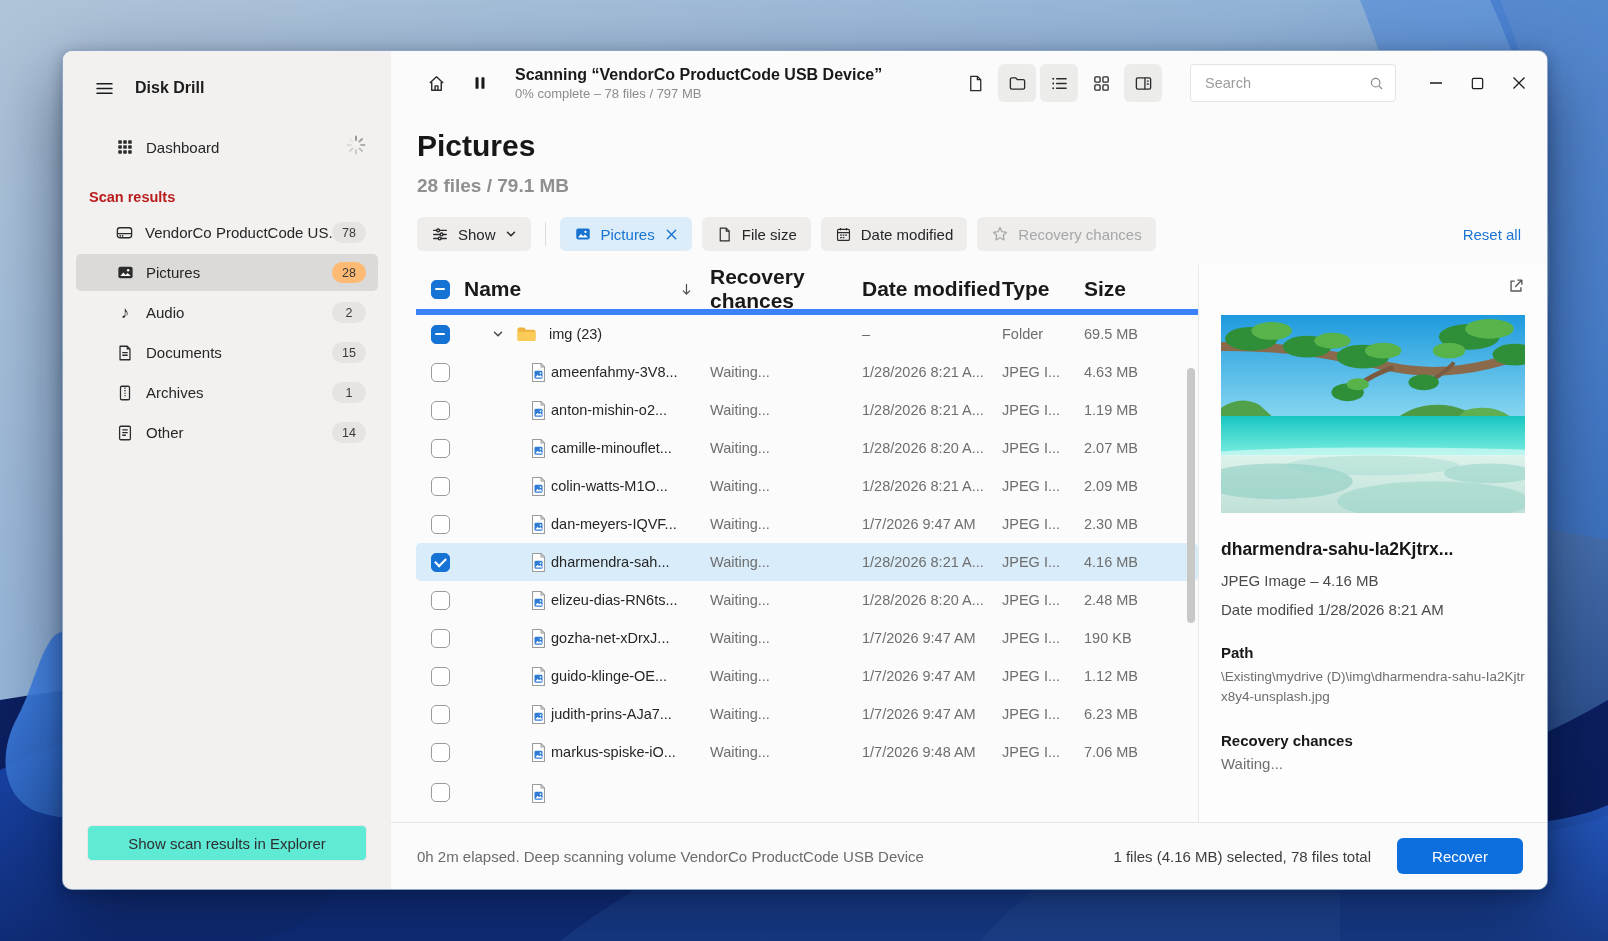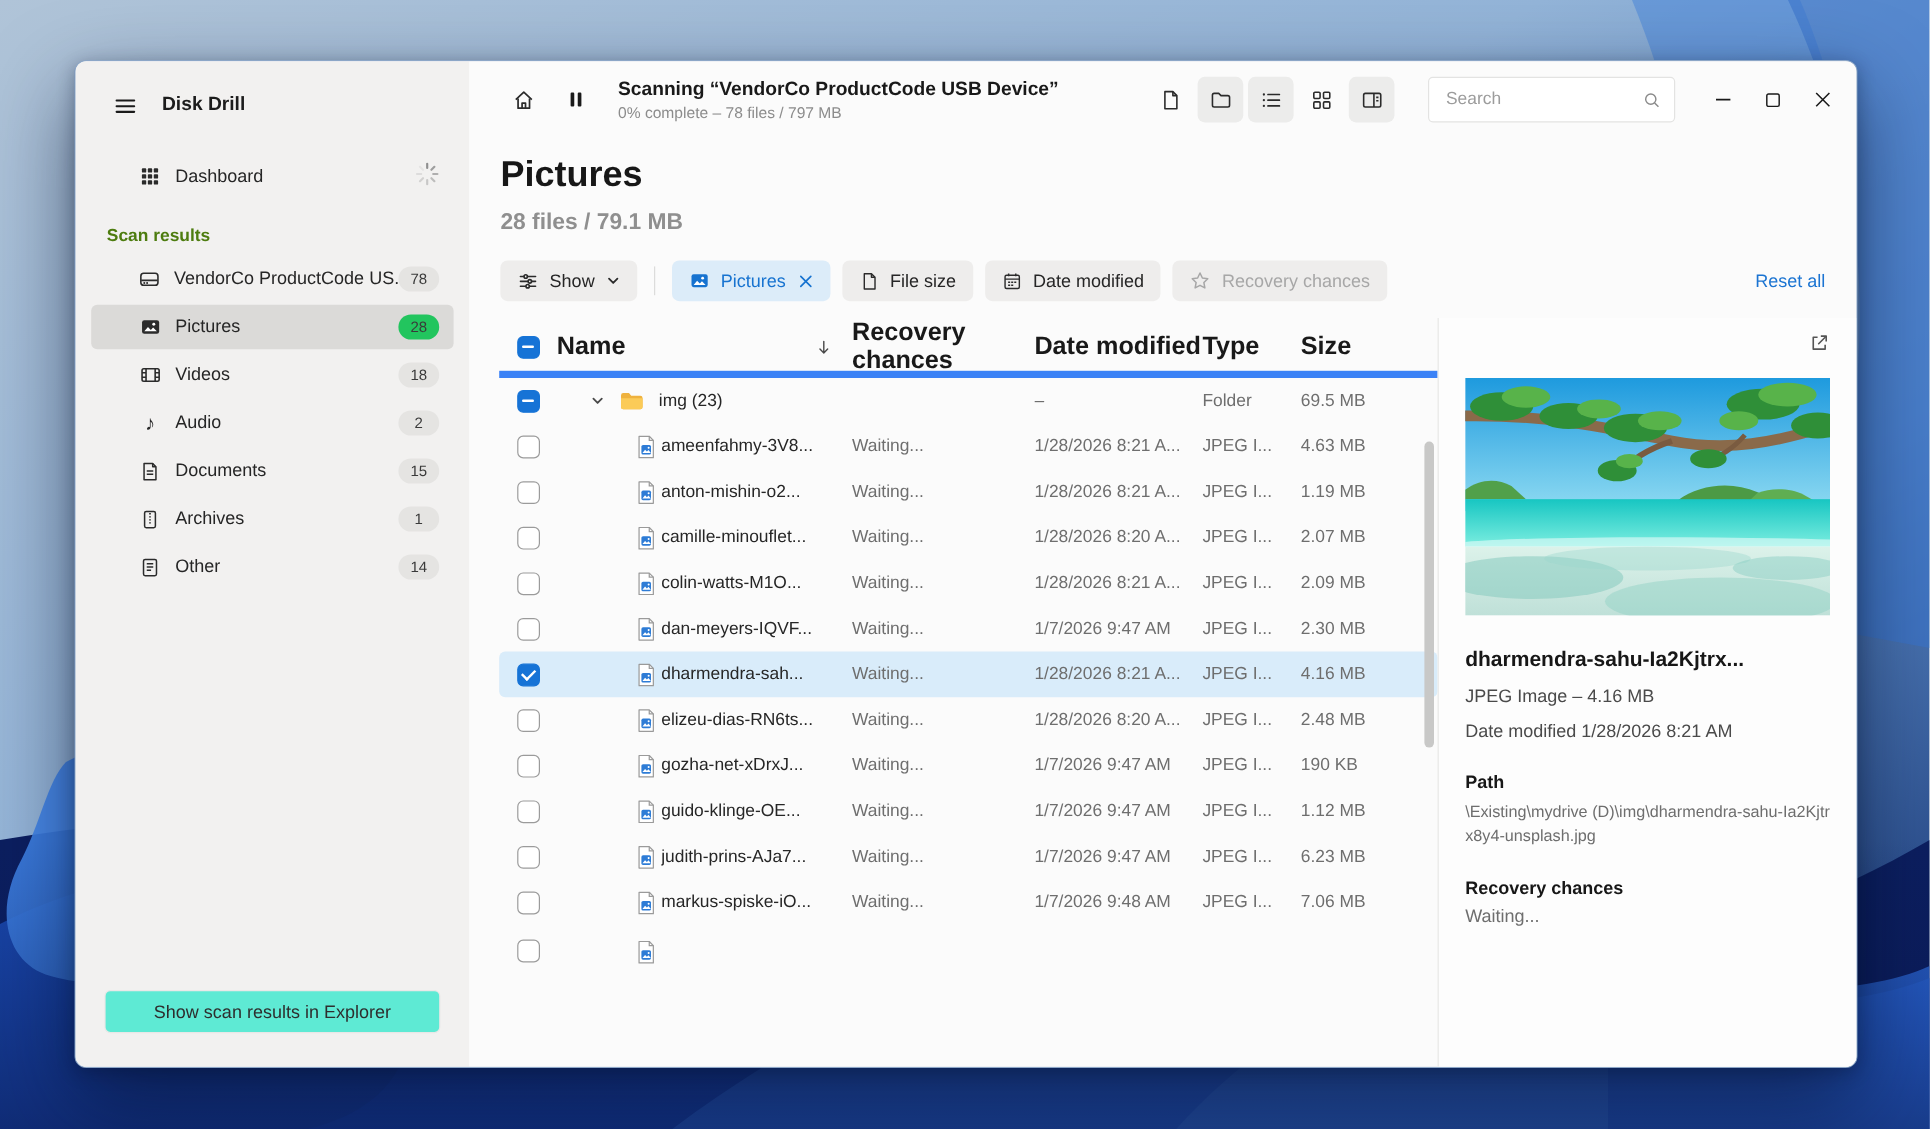--- a/index.html
+++ b/index.html
@@ -11,28 +11,28 @@
     border:1px solid rgba(80,120,170,.65);
     box-shadow:0 28px 70px rgba(3,12,40,.55), 0 4px 14px rgba(3,12,40,.3);}
   
   .sidebar{width:328px;flex:0 0 328px;background:#f2f1f0;display:flex;flex-direction:column;}
   .sb-header{display:flex;align-items:center;gap:16px;padding:22px 0 0 26px;}
   .hamburger{width:30px;height:30px;display:flex;align-items:center;justify-content:center;border-radius:5px;cursor:pointer;}
   .sb-title{font-size:16px;font-weight:700;color:#1c1c1c;}
   .sb-dash{display:flex;align-items:center;height:36px;margin:26px 13px 0 13px;padding:0 12px 0 38px;border-radius:5px;}
   .sb-dash .lbl{margin-left:10px;font-size:15px;color:#262626;}
   .sb-dash .spin{margin-left:auto;}
-  .sb-section{margin:24px 0 6px 26px;font-size:14.5px;font-weight:700;color:#4d7c0f;}
+  .sb-section{margin:24px 0 6px 26px;font-size:14.5px;font-weight:700;color:#b91c1c;}
   .sb-item{display:flex;align-items:center;height:37px;margin:3px 13px;padding:0 12px 0 38px;border-radius:5px;cursor:pointer;}
   .sb-item.sel{background:#dbdad8;}
   .sb-ico{width:22px;display:flex;justify-content:center;color:#2b2b2b;}
   .sb-label{margin-left:10px;font-size:15px;color:#262626;white-space:nowrap;overflow:hidden;}
   .badge{margin-left:auto;background:#e5e4e2;color:#3a3a3a;font-size:12.5px;min-width:20px;height:21px;
     border-radius:11px;display:flex;align-items:center;justify-content:center;padding:0 7px;}
-  .sb-item.sel .badge{background:#22c55e;}
+  .sb-item.sel .badge{background:#fdba74;}
   .sb-footer{margin:auto 24px 28px 24px;}
   .explorer-btn{width:100%;height:36px;background:#5eead4;border:1px solid #e9e8e7;border-radius:5px;
     font-size:15px;color:#2e2e2e;display:flex;align-items:center;justify-content:center;cursor:pointer;font-family:inherit;}
   
   .main{flex:1;display:flex;flex-direction:column;min-width:0;background:#fbfbfb;}
   .titlebar{height:64px;display:flex;align-items:center;padding:0 20px 0 26px;gap:6px;justify-content:flex-end;}
   .icon-btn{width:38px;height:38px;border-radius:6px;display:flex;align-items:center;justify-content:center;color:#2b2b2b;cursor:pointer;}
   .icon-btn.active{background:#ececeb;}
   .title-block{margin:0 auto 0 10px;min-width:0;}
   .tb-title{font-size:16px;font-weight:700;color:#191919;white-space:nowrap;}
@@ -188,30 +188,20 @@
               <rect x="2.5" y="4" width="15" height="12" rx="2" fill="currentColor"></rect>
               <path d="M4.5 13.8l3.2-3.8 2.5 2.6 2-2.1 3.3 3.3z" fill="#fff"></path>
               <circle cx="12.8" cy="7.6" r="1.3" fill="#fff"></circle>
             </svg>
           </span>
     <span class="sb-label">Pictures</span>
     <span class="badge">28</span>
   </div>
         <div class="sb-item">
     <span class="sb-ico">
-            <svg viewBox="0 0 20 20" width="19" height="19" fill="none" stroke="currentColor" stroke-width="1.4">
-              <rect x="2.5" y="4.5" width="15" height="11" rx="1.5"></rect>
-              <path d="M6 4.5v11M14 4.5v11M2.5 8h3.5M2.5 12h3.5M14 8h3.5M14 12h3.5"></path>
-            </svg>
-          </span>
-    <span class="sb-label">Videos</span>
-    <span class="badge">18</span>
-  </div>
-        <div class="sb-item">
-    <span class="sb-ico">
             <span style="font-size:17px;line-height:1;color:currentColor">♪</span>
           </span>
     <span class="sb-label">Audio</span>
     <span class="badge">2</span>
   </div>
         <div class="sb-item">
     <span class="sb-ico">
             <svg viewBox="0 0 20 20" width="18" height="18" fill="none" stroke="currentColor" stroke-width="1.4" stroke-linejoin="round">
               <path d="M4.5 2.5h8l3 3v12h-11z"></path>
               <path d="M12.5 2.5v3h3"></path>
@@ -776,14 +766,19 @@
         <div class="pv-name">dharmendra-sahu-Ia2Kjtrx...</div>
         <div class="pv-meta">JPEG Image – 4.16 MB</div>
         <div class="pv-meta">Date modified 1/28/2026 8:21 AM</div>
         <div class="pv-label">Path</div>
         <div class="pv-path">\Existing\mydrive (D)\img\dharmendra-sahu-Ia2Kjtrx8y4-unsplash.jpg</div>
         <div class="pv-label">Recovery chances</div>
         <div class="pv-rec">Waiting...</div>
       </div>
     </div>
 
+    <div class="statusbar">
+      <span class="sb-left">0h 2m elapsed. Deep scanning volume VendorCo ProductCode USB Device</span>
+      <span class="sb-right">1 files (4.16 MB) selected, 78 files total</span>
+      <button class="recover-btn">Recover</button>
+    </div>
   </div>
 </div>
 
 </body></html>

